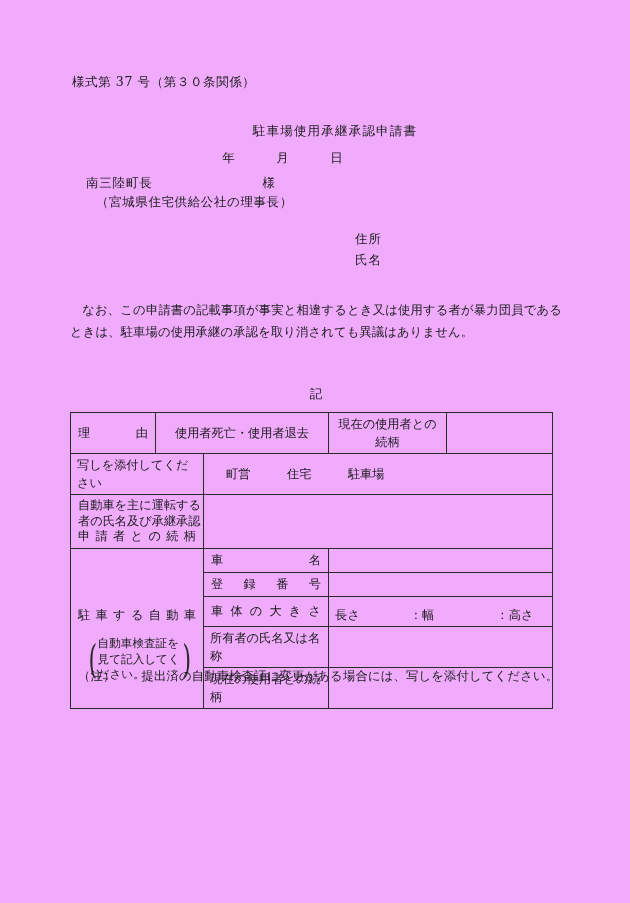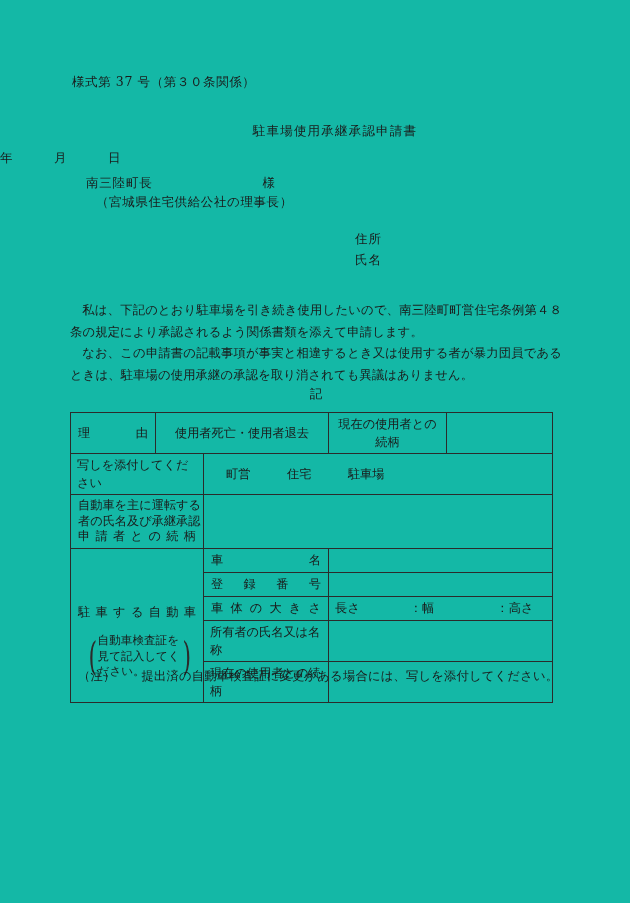--- a/index.html
+++ b/index.html
@@ -8,21 +8,21 @@
     background: #ffffff;
   }
   body {
     font-family: "DejaVu Serif", "Liberation Serif", serif;
     color: #1a1a1a;
   }
   #page {
     position: relative;
     width: 630px;
     height: 903px;
-    background: #14b8a6;
+    background: #f0abfc;
     overflow: hidden;
   }
 
   
   .abs { position: absolute; }
 
   .form-no {
     left: 72px;
     top: 74px;
     font-size: 12.5px;
@@ -38,21 +38,21 @@
     letter-spacing: 1.2px;
     padding-left: 40px;
     box-sizing: border-box;
     margin-top: 8px;
   }
   .date-line {
     left: 0;
     top: 150px;
     width: 630px;
     font-size: 12.5px;
-    text-align: left;
+    text-align: center;
     padding-right: 64px;
     box-sizing: border-box;
     letter-spacing: 1px;
   }
   .addressee {
     left: 86px;
     top: 175px;
     font-size: 12.5px;
     letter-spacing: 0.8px;
     white-space: nowrap;
@@ -160,21 +160,21 @@
     line-height: 45px;
     font-family: "DejaVu Serif", serif;
     transform: scaleX(0.55);
     color: #2b2b2b;
     align-self: center;
   }
   .bracket-note .bkt-l { margin-right: -3px; }
   .bracket-note .bkt-r { margin-left: -3px; }
   .bracket-note .txt { flex: 1; }
 
-  .size-row .cell-pad { letter-spacing: 0.2px; }
+  .size-row .cell-pad { letter-spacing: 0.2px; margin-top: 7px; }
 
   .footnote {
     left: 78px;
     top: 668px;
     font-size: 12.3px;
     letter-spacing: 0.2px;
     white-space: nowrap;
   }
   .footnote .gap { display: inline-block; width: 26px; }
 </style>
@@ -194,21 +194,20 @@
   <div class="abs addressee">
     <span>南三陸町長</span><span class="sama">様</span>
   </div>
 
   <div class="abs applicant-block">
     <div>住所</div>
     <div>氏名</div>
   </div>
 
   <div class="abs body-para">
-    <p>私は、下記のとおり駐車場を引き続き使用したいので、南三陸町町営住宅条例第４８条の規定により承認されるよう関係書類を添えて申請します。</p>
     <p>なお、この申請書の記載事項が事実と相違するとき又は使用する者が暴力団員であるときは、駐車場の使用承継の承認を取り消されても異議はありません。</p>
   </div>
 
   <div class="abs ki-mark">記</div>
 
   <table class="abs form-table">
     <colgroup>
       <col style="width:85px">
       <col style="width:48px">
       <col style="width:25px">

